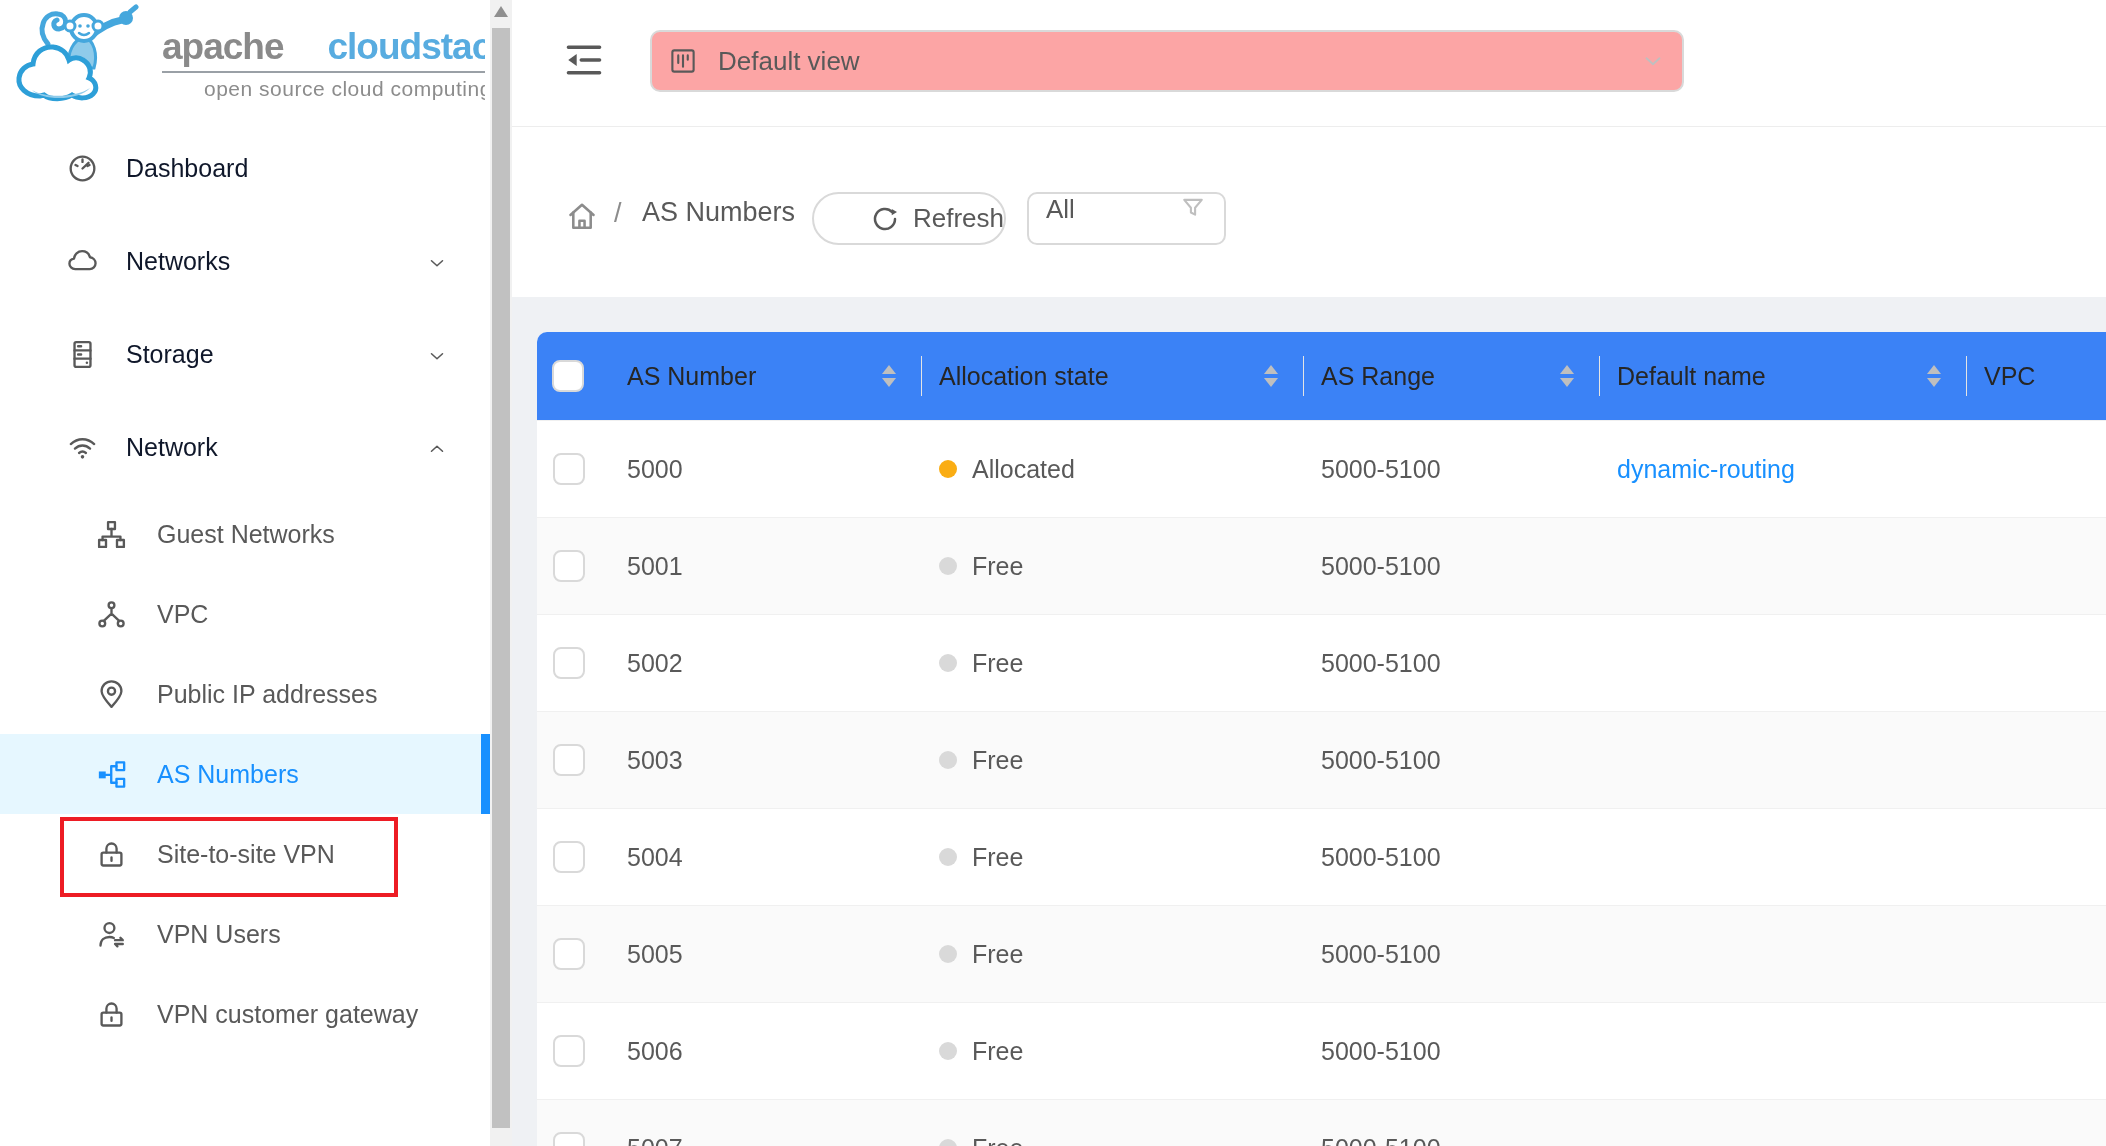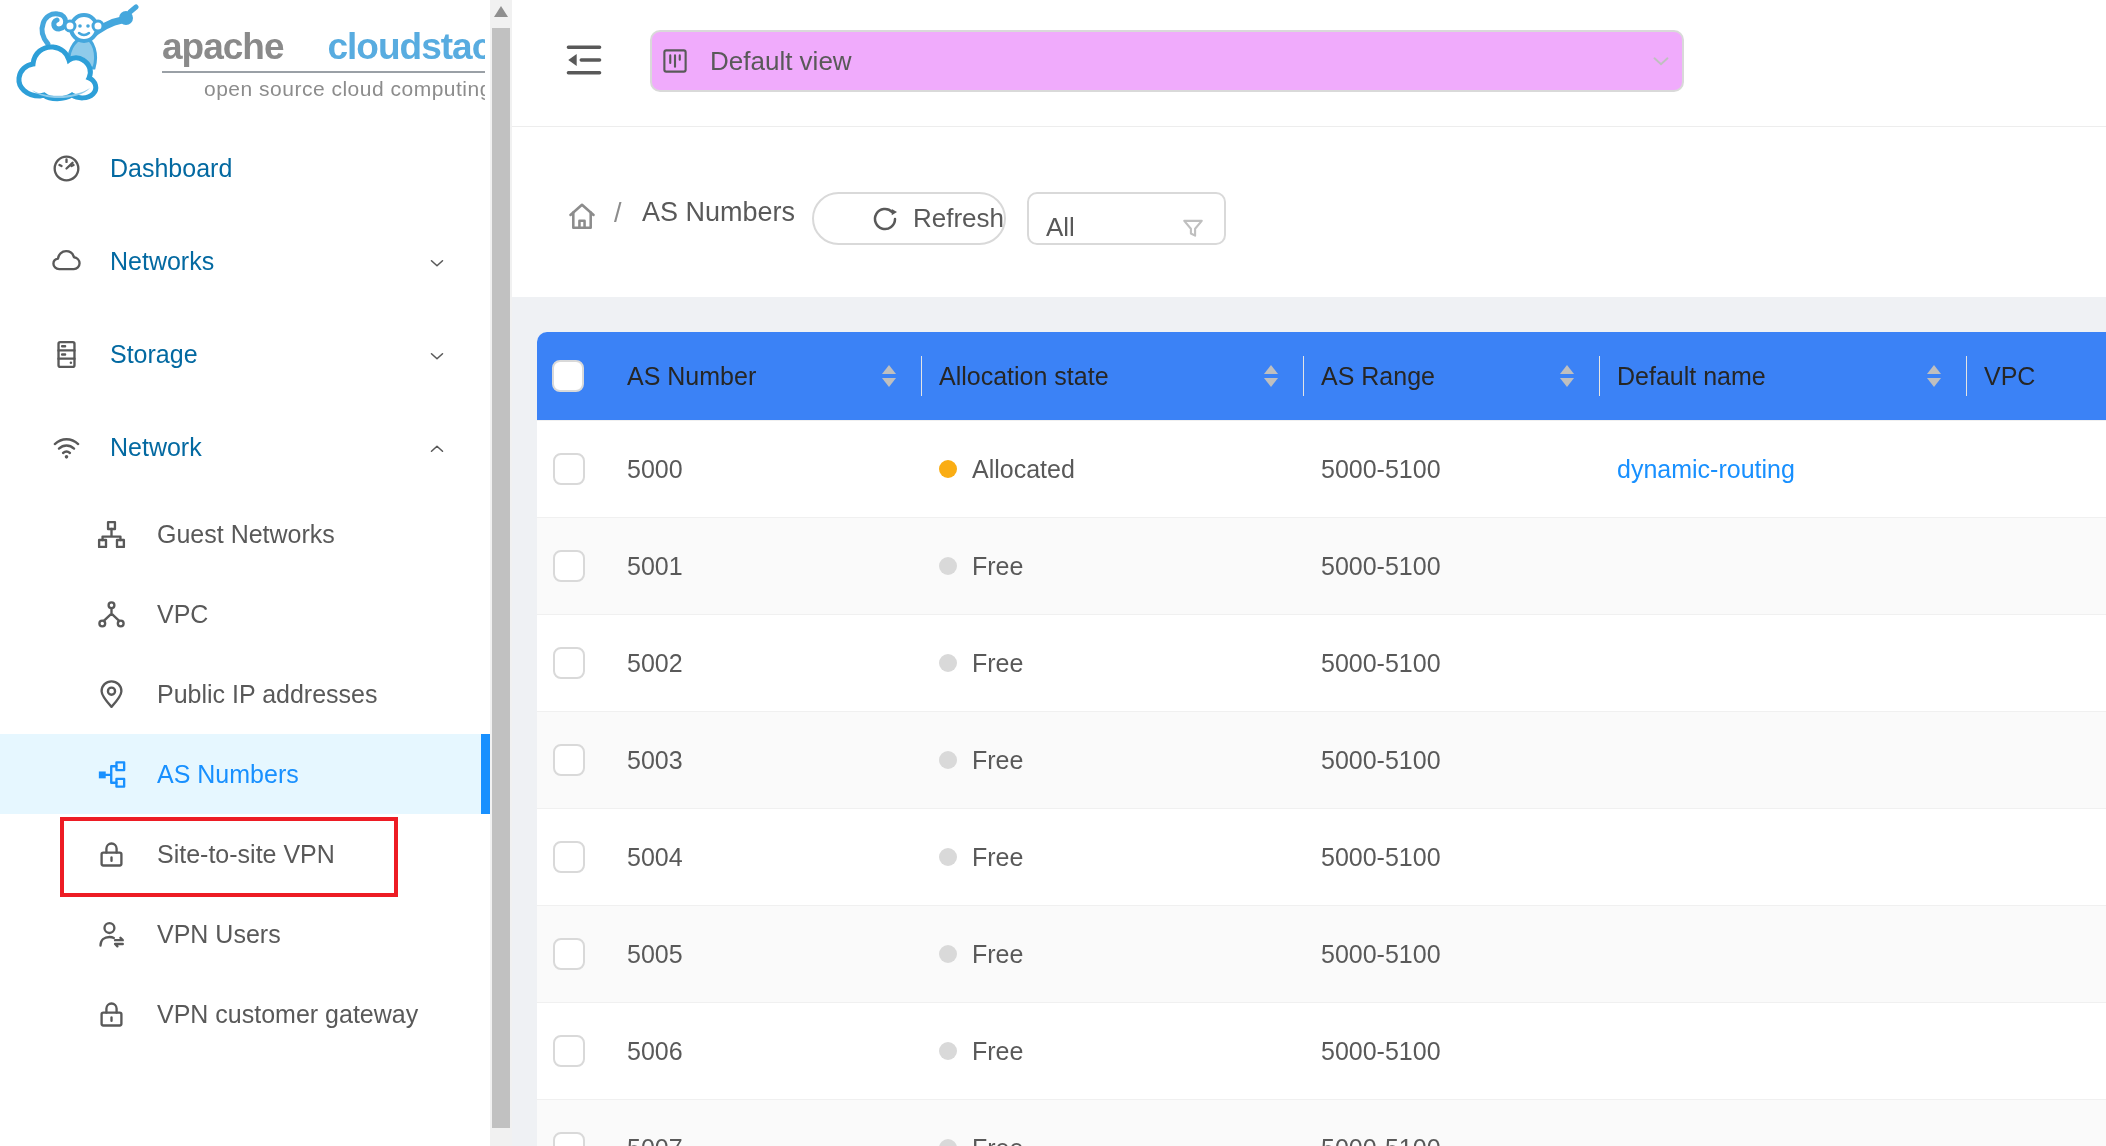--- a/index.html
+++ b/index.html
@@ -12,21 +12,21 @@
   .logo { position:absolute; left:10px; top:4px; width:475px; height:100px; overflow:hidden; }
   .logo-art { position:absolute; left:0; top:0; }
   .logo-text { position:absolute; left:152px; top:22px; width:340px; }
   .brand-line { font-size:37px; font-weight:bold; letter-spacing:-1px; white-space:nowrap; }
   .brand-apache { color:#8a8a8a; }
   .brand-cloudstack { color:#58ace0;margin-left:44px; }
   .brand-underline { margin-top:3px; width:330px; height:2px; background:#9aa0a6; }
   .brand-tagline { margin-top:4px; margin-left:42px; font-size:21px; color:#8c8c8c; letter-spacing:0.5px; }
 
   .side-menu { position:absolute; left:0; top:122px; width:490px; }
-  .menu-item { display:flex; align-items:center; height:93px; padding-left:50px; color:#0369a1;
+  .menu-item { display:flex; align-items:center; height:93px; padding-left:66px; color:#0f172a;
                font-size:25px; cursor:pointer; position:relative; }
   .menu-item .mi-icon { width:33px; height:33px; flex:0 0 33px; display:flex; align-items:center; }
   .menu-item .mi-label { margin-left:27px; }
   .menu-item .mi-chevron { position:absolute; right:42px; width:22px; height:22px; }
   .sub-item { display:flex; align-items:center; height:80px; padding-left:95px; color:#595959;
               font-size:25px; cursor:pointer; position:relative; }
   .sub-item .mi-icon { width:33px; height:33px; flex:0 0 33px; display:flex; align-items:center; }
   .sub-item .mi-label { margin-left:29px; }
   .sub-item.selected { background:#e6f7ff; color:#1890ff; }
   .sub-item.selected::after { content:""; position:absolute; right:0; top:0; bottom:0; width:9px; background:#1890ff; }
@@ -41,38 +41,38 @@
   .scroll-up { position:absolute; top:6px; left:4px; width:0; height:0;
                border-left:7px solid transparent; border-right:7px solid transparent;
                border-bottom:11px solid #8f8f8f; }
   .scroll-thumb { position:absolute; top:28px; left:2px; width:18px; height:1100px; background:#c1c1c1; }
 
   
   .content { position:absolute; left:512px; top:0; width:1594px; height:1146px; background:#fff; }
   .topbar { position:absolute; left:0; top:0; right:0; height:127px; background:#fff;
             border-bottom:1px solid #ededed; }
   .menu-fold { position:absolute; left:50px; top:38px; width:44px; height:44px; cursor:pointer; }
-  .view-select { position:absolute; left:138px; top:30px; width:1034px; height:62px; background:#f0abfc;
+  .view-select { position:absolute; left:138px; top:30px; width:1034px; height:62px; background:#fca5a5;
                  border:2px solid #d9d9d9; border-radius:10px; display:flex; align-items:center;
-                 padding:0 8px; cursor:pointer; }
+                 padding:0 16px; cursor:pointer; }
   .view-select .vs-icon { width:30px; height:30px; }
   .view-select .vs-label { margin-left:20px; font-size:26px; color:#595959; flex:1; }
   .view-select .vs-chevron { width:26px; height:26px; }
 
   .crumb-bar { position:absolute; left:0; top:128px; right:0; height:169px; background:#fff; }
   .home-icon { position:absolute; left:52px; top:70px; width:36px; height:36px; cursor:pointer; }
   .crumb-sep { position:absolute; left:102px; top:70px; font-size:27px; color:#8c8c8c; }
   .crumb-current { position:absolute; left:130px; top:69px; font-size:27px; color:#595959; }
   .refresh-btn { position:absolute; left:300px; top:64px; width:194px; height:53px; background:#fff;
                  border:2px solid #d9d9d9; border-radius:27px; display:flex; align-items:center;
                  justify-content:flex-end; cursor:pointer; }
   .refresh-btn .rb-icon { width:30px; height:30px; }
   .refresh-btn .rb-label { margin-left:13px; font-size:26px; color:#595959; }
   .filter-select { position:absolute; left:515px; top:64px; width:199px; height:53px; background:#fff;
-                   border:2px solid #d9d9d9; border-radius:10px; display:flex; align-items:flex-end;
+                   border:2px solid #d9d9d9; border-radius:10px; display:flex; align-items:flex-start;
                    padding:0 17px; cursor:pointer; }
   .filter-select .fs-label { font-size:26px; color:#595959; flex:1; }
   .filter-select .fs-icon { width:28px; height:28px; }
 
   .main { position:absolute; left:0; top:297px; right:0; bottom:0; background:#eff1f4; }
   .table-card { position:absolute; left:25px; top:35px; right:0; bottom:-200px; background:#fff;
                 border-radius:10px 0 0 0; overflow:hidden; }
   .thead, .trow { display:grid; grid-template-columns:73px 312px 382px 296px 367px 1fr; align-items:center; }
   .thead { height:89px; background:#3b82f6; border-bottom:1px solid #f0f0f0; }
   .th { position:relative; height:100%; display:flex; align-items:center; padding-left:17px;

